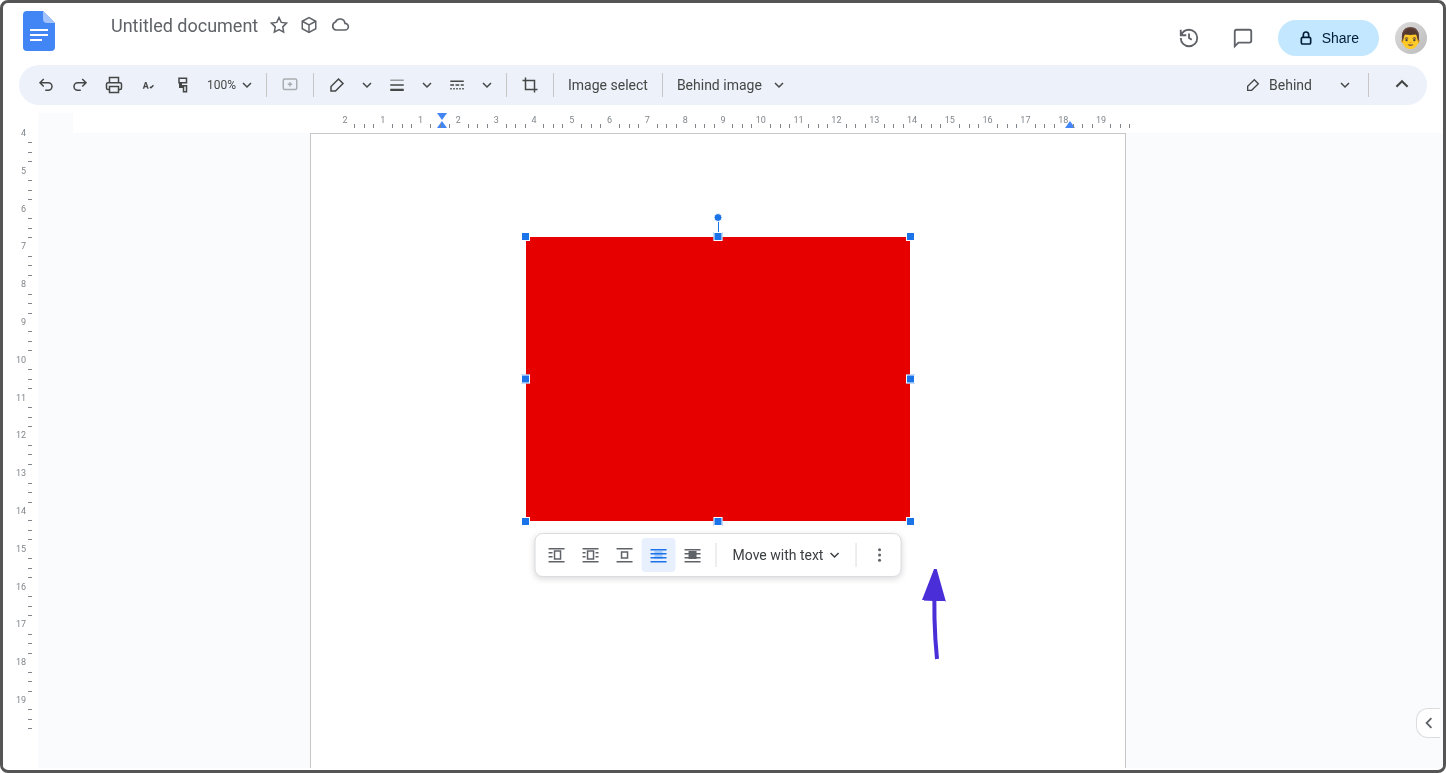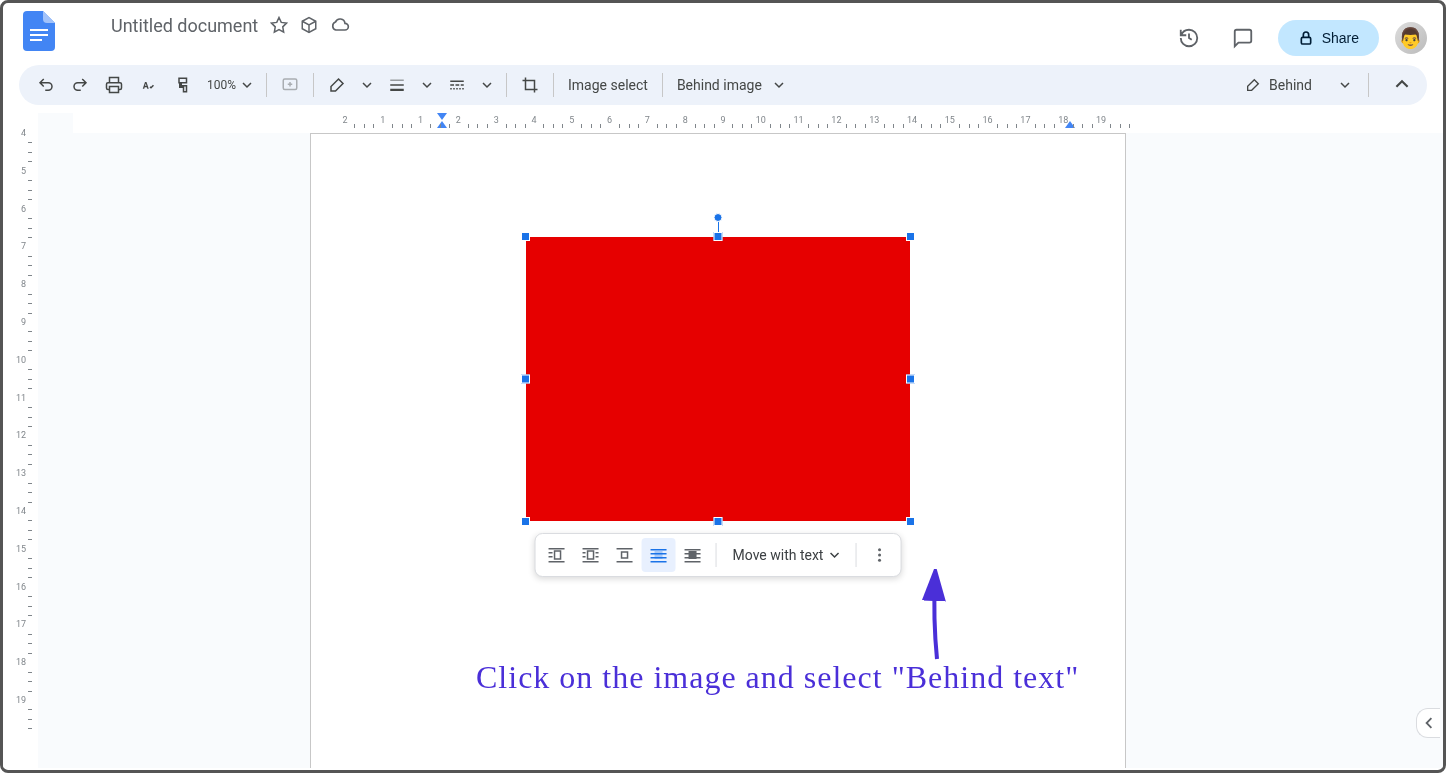--- a/index.html
+++ b/index.html
@@ -467,21 +467,20 @@
           </span>
       </div>
       <svg class="annotation-arrow" width="40" height="100" viewBox="0 0 40 100">
         <defs>
             <marker id="arrowhead" markerWidth="12" markerHeight="12" refX="6" refY="3" orient="auto">
               <polygon points="0 0, 9 3, 0 6" fill="#4a2fd8"></polygon>
             </marker>
           </defs>
         <path d="M18 90 Q 14 50 16 8" stroke="#4a2fd8" stroke-width="4" fill="none" marker-end="url(#arrowhead)"></path>
       </svg>
-      <div class="annotation-text">Click on the image and select "Behind text"</div>
     </div>
   </div>
   <div class="show-panel">
       <svg width="12" height="12" viewBox="0 0 10 10">
         <path d="M7 1L3 5l4 4" stroke="currentColor" fill="none" stroke-width="1.5"></path>
       </svg>
     </div>
 </div>
 
 </body></html>

